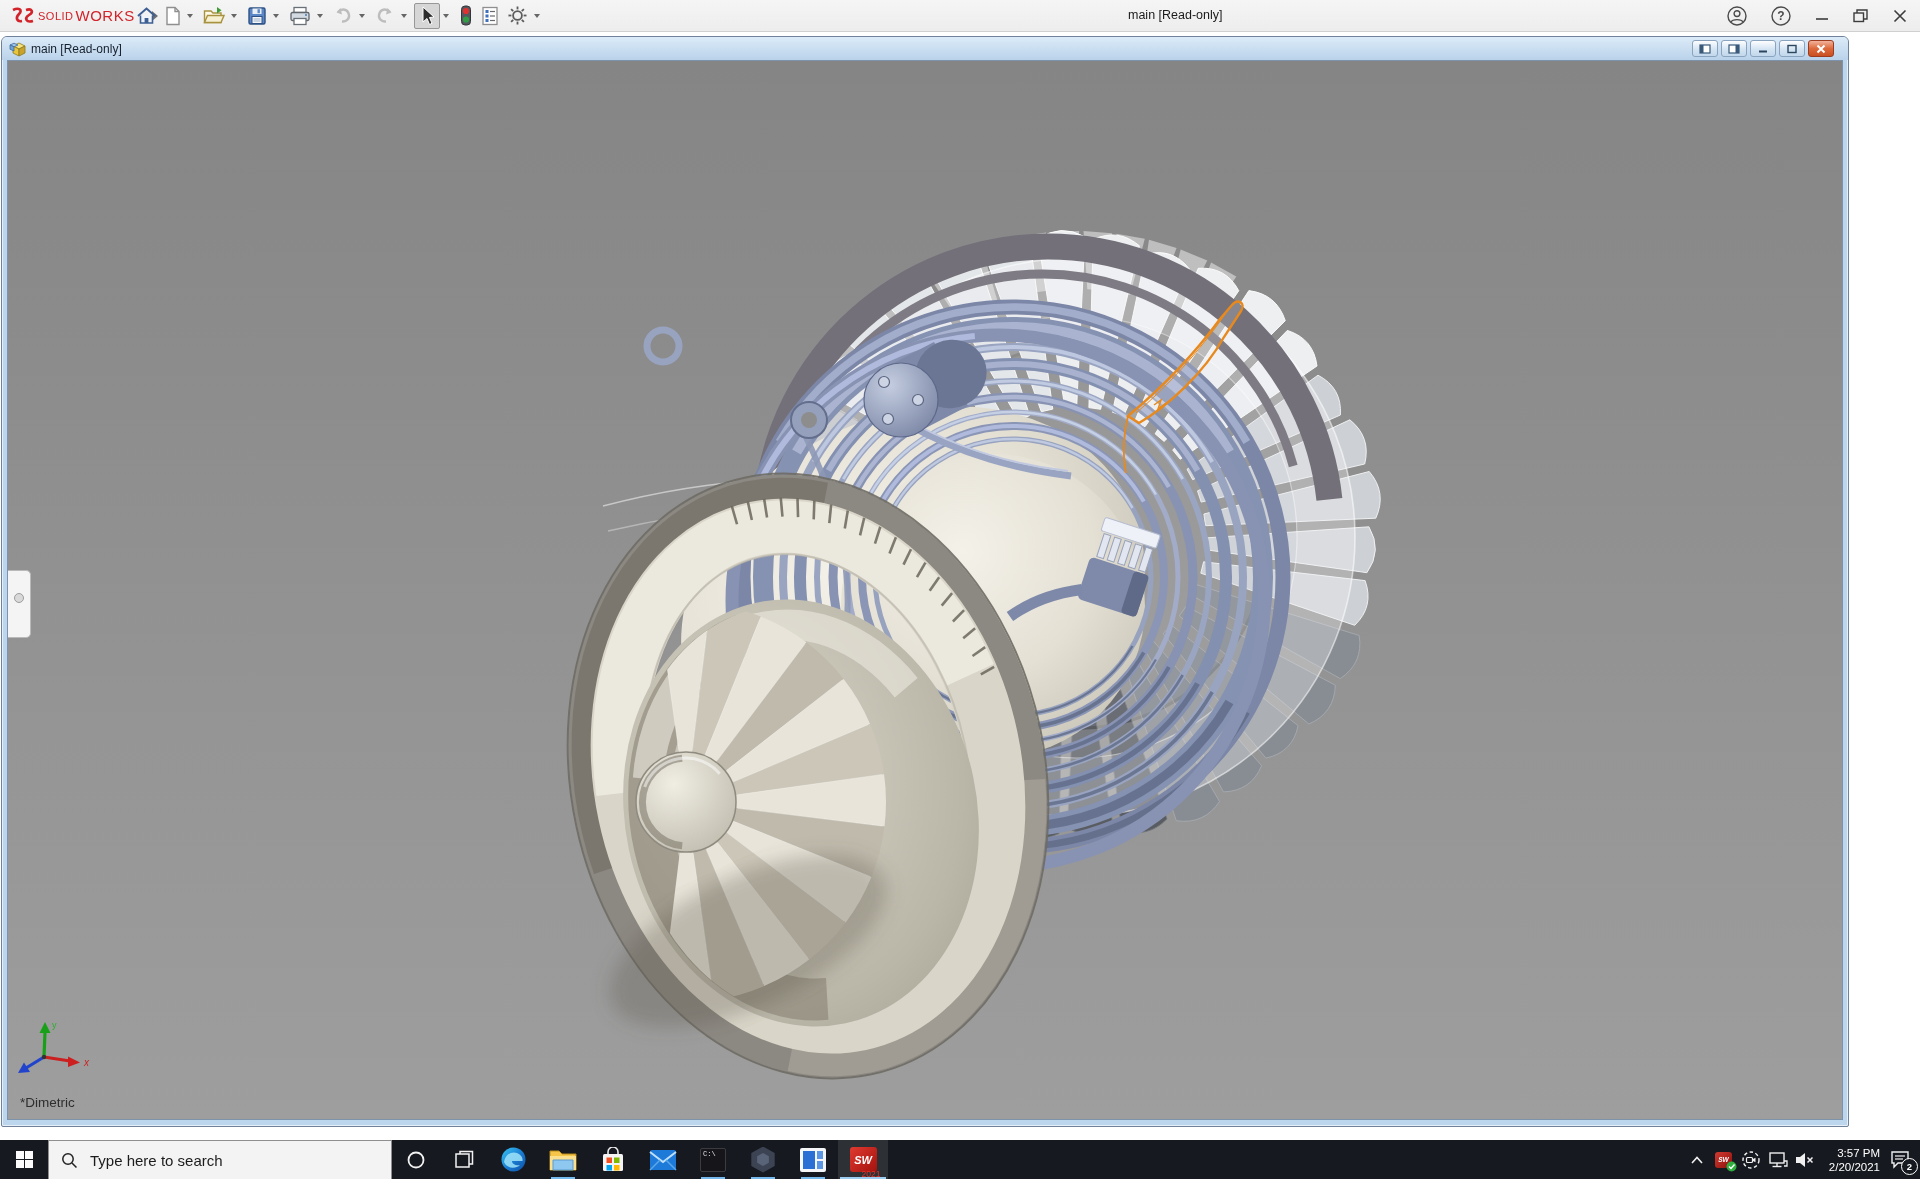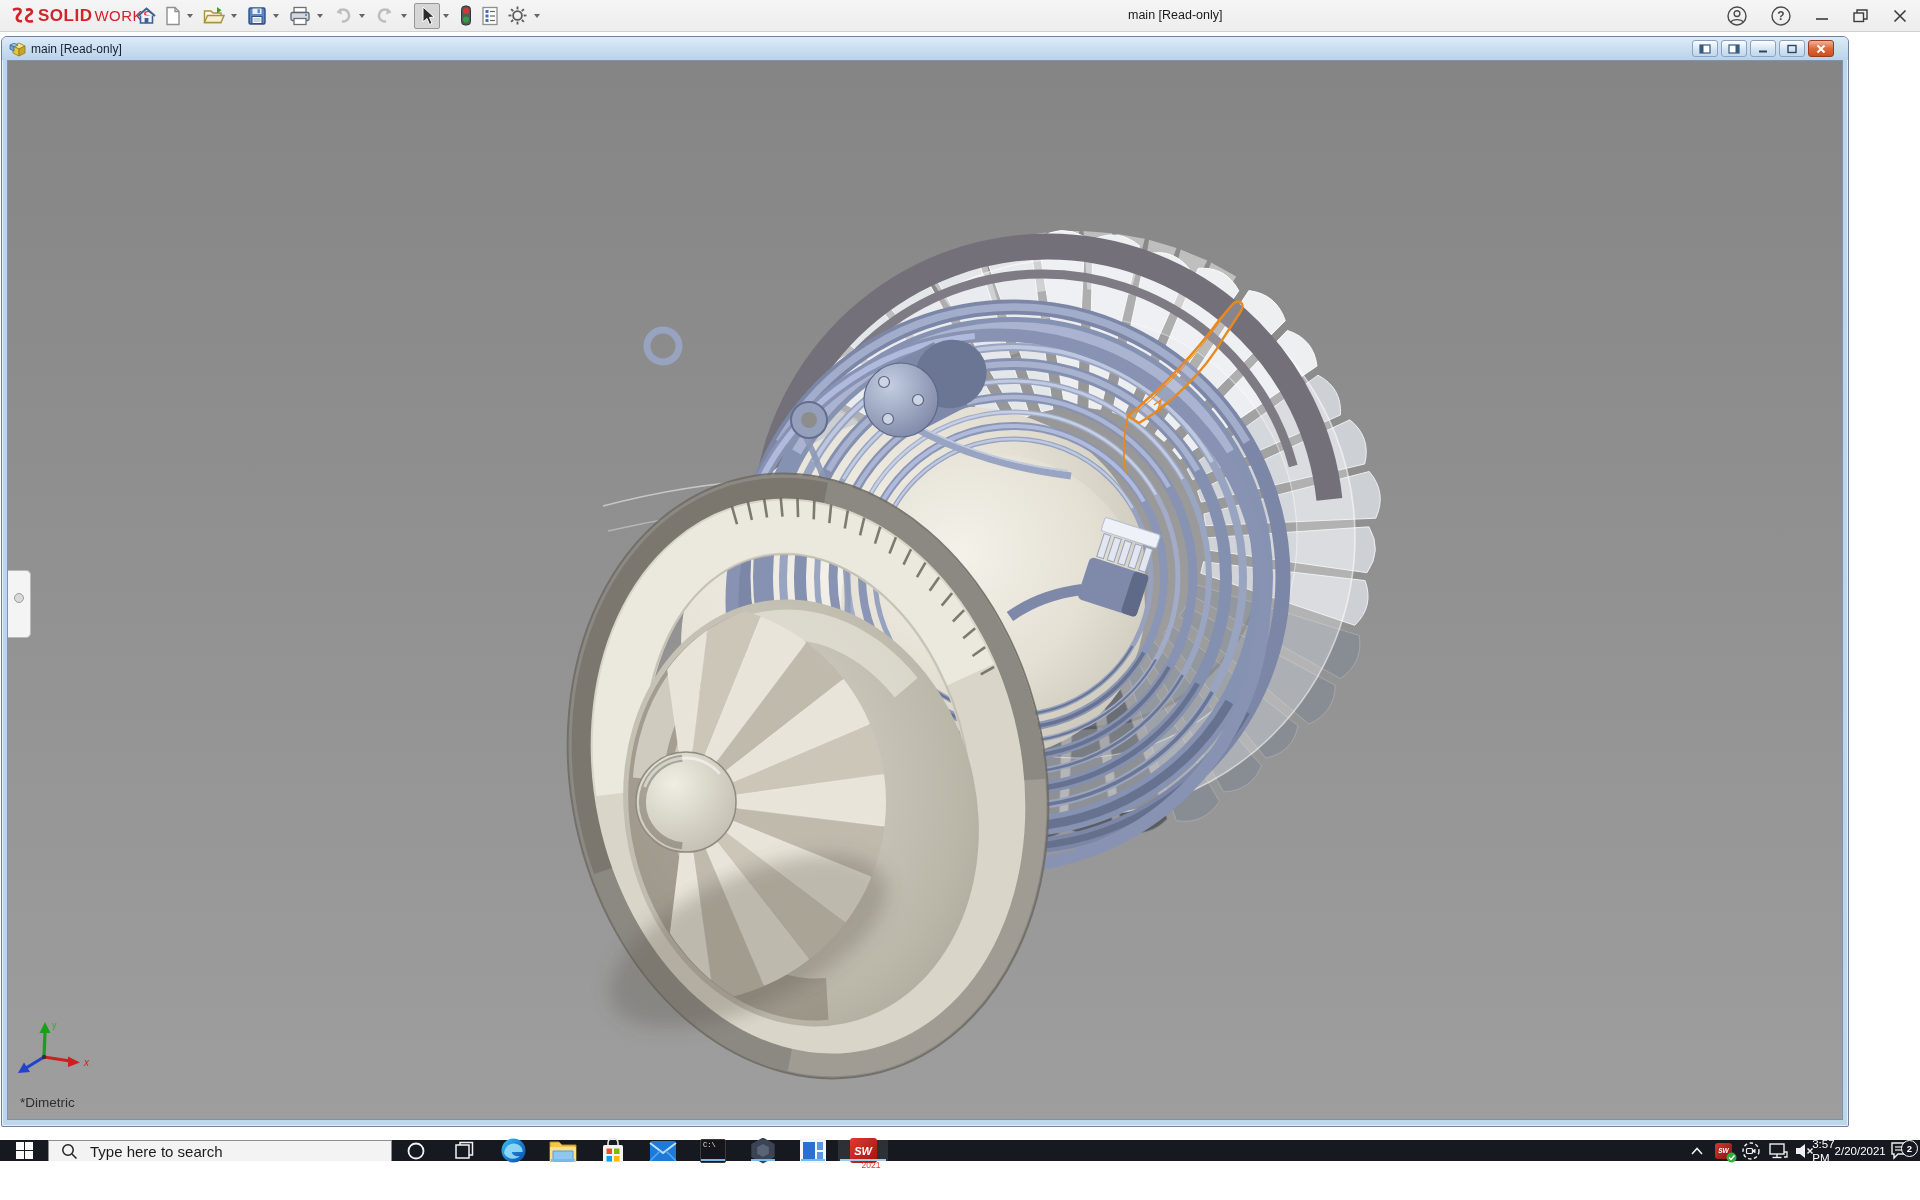--- a/index.html
+++ b/index.html
@@ -5,21 +5,21 @@
   html,body{margin:0;padding:0}
   body{width:1920px;height:1200px;position:relative;overflow:hidden;
        font-family:"Liberation Sans",sans-serif;background:#fff;-webkit-font-smoothing:antialiased}
   svg{display:block}
   button{font-family:inherit}
 
   
   .titlebar{position:absolute;left:0;top:0;width:1920px;height:31px;
     background:linear-gradient(#f5f5f5,#ededed);border-bottom:1px solid #d0d0d0;}
   .brand{position:absolute;left:10px;top:0;height:31px;display:flex;align-items:center;gap:2px}
-  .brand .b1{color:#d2232a;font-weight:bold;font-size:17px;letter-spacing:.5px}
+  .brand .b1{color:#d2232a;font-weight:normal;font-size:11px;letter-spacing:.5px}
   .brand .b2{color:#d2232a;font-weight:normal;font-size:15px;letter-spacing:.5px}
   .brand-arrow{margin-left:14px}
   .qat{position:absolute;left:132px;top:0;height:31px;display:flex;align-items:center}
   .tb{border:none;background:transparent;padding:2px 3px;margin:0 1px;height:26px;display:flex;align-items:center;cursor:default}
   .tb.pressed{background:#d6d6d6;border:1px solid #979797;border-radius:2px}
   .dd{width:0;height:0;border-left:3.5px solid transparent;border-right:3.5px solid transparent;
       border-top:4px solid #666;margin:0 6px 0 2px;display:inline-block}
   .wtitle{position:absolute;left:1128px;top:8px;font-size:12.5px;color:#1b1b1b}
   .winbtns{position:absolute;right:12px;top:0;height:31px;display:flex;align-items:center;gap:22px}
   .winbtn{background:transparent;border:none;padding:0;display:flex;align-items:center}
@@ -44,33 +44,33 @@
      background:linear-gradient(var(--viewport-top,#858585),var(--viewport-bottom,#9e9e9e))}
   #engine{position:absolute;left:0;top:0}
   .sidetab{position:absolute;left:0px;top:509px;width:22px;height:66px;background:#f4f4f4;
      border:1px solid #b9b9b9;border-left:none;border-radius:0 5px 5px 0;cursor:pointer}
   .sidetab .dot{position:absolute;left:6px;top:22px;width:8px;height:8px;border-radius:50%;
      background:#d9d9d9;border:1px solid #9d9d9d}
   .viewlabel{position:absolute;left:12px;top:1034px;font-size:13.5px;font-weight:normal;color:#2e2e2e}
   .triad{position:absolute;left:0;top:955px}
 
   
-  .taskbar{position:absolute;left:0;top:1140px;width:1920px;height:21px;background:var(--taskbar-bg,#16191f);
+  .taskbar{position:absolute;left:0;top:1140px;width:1920px;height:39px;background:var(--taskbar-bg,#16191f);
      display:flex;align-items:stretch}
   .tslot{width:48px;display:flex;align-items:center;justify-content:center;position:relative}
   .tslot.app{width:50px}
   .tslot.active{background:rgba(255,255,255,.10)}
   .runbar{position:absolute;bottom:0;left:13px;width:24px;height:2.5px;background:var(--indicator,#76b9ed)}
   .tslot.active .runbar{left:2px;width:46px;background:#9ccdf0}
   .searchbox{width:344px;background:#f3f3f3;border:1px solid #8e8e8e;border-bottom:none;
      display:flex;align-items:center;gap:12px;padding-left:12px;box-sizing:border-box}
   .searchbox span{font-size:15px;color:#1c1c1c}
   .tray{margin-left:auto;display:flex;align-items:stretch}
   .trayic{width:27px;display:flex;align-items:center;justify-content:center}
-  .clock{width:62px;display:flex;flex-direction:row;align-items:center;justify-content:center;
+  .clock{width:62px;display:flex;flex-direction:column;align-items:flex-end;justify-content:center;
      color:#fff;font-size:11.5px;line-height:14px}
   .action{width:40px;display:flex;align-items:center;justify-content:center;position:relative}
   .badge{position:absolute;right:2px;bottom:4px;width:15px;height:15px;border-radius:50%;
      background:#16191f;border:1.5px solid #fff;color:#fff;font-size:9.5px;font-weight:bold;
      display:flex;align-items:center;justify-content:center}
   .cmdicon{width:26px;height:24px;background:#16161a;border:1px solid #3c3c40;border-radius:2px;
      color:#e8e8e8;font-family:"Liberation Mono",monospace;font-size:7px;padding:1px 0 0 2px;box-sizing:border-box}
   .swicon{width:27px;height:25px;background:linear-gradient(135deg,#e03a30,#a3120d);border-radius:3px;
      color:#fff;font-weight:bold;font-style:italic;font-size:11px;display:flex;align-items:center;justify-content:center;position:relative}
   .swyear{position:absolute;right:-4px;bottom:-7px;color:#e8332a;font-size:8.5px;font-weight:normal;font-style:normal}

